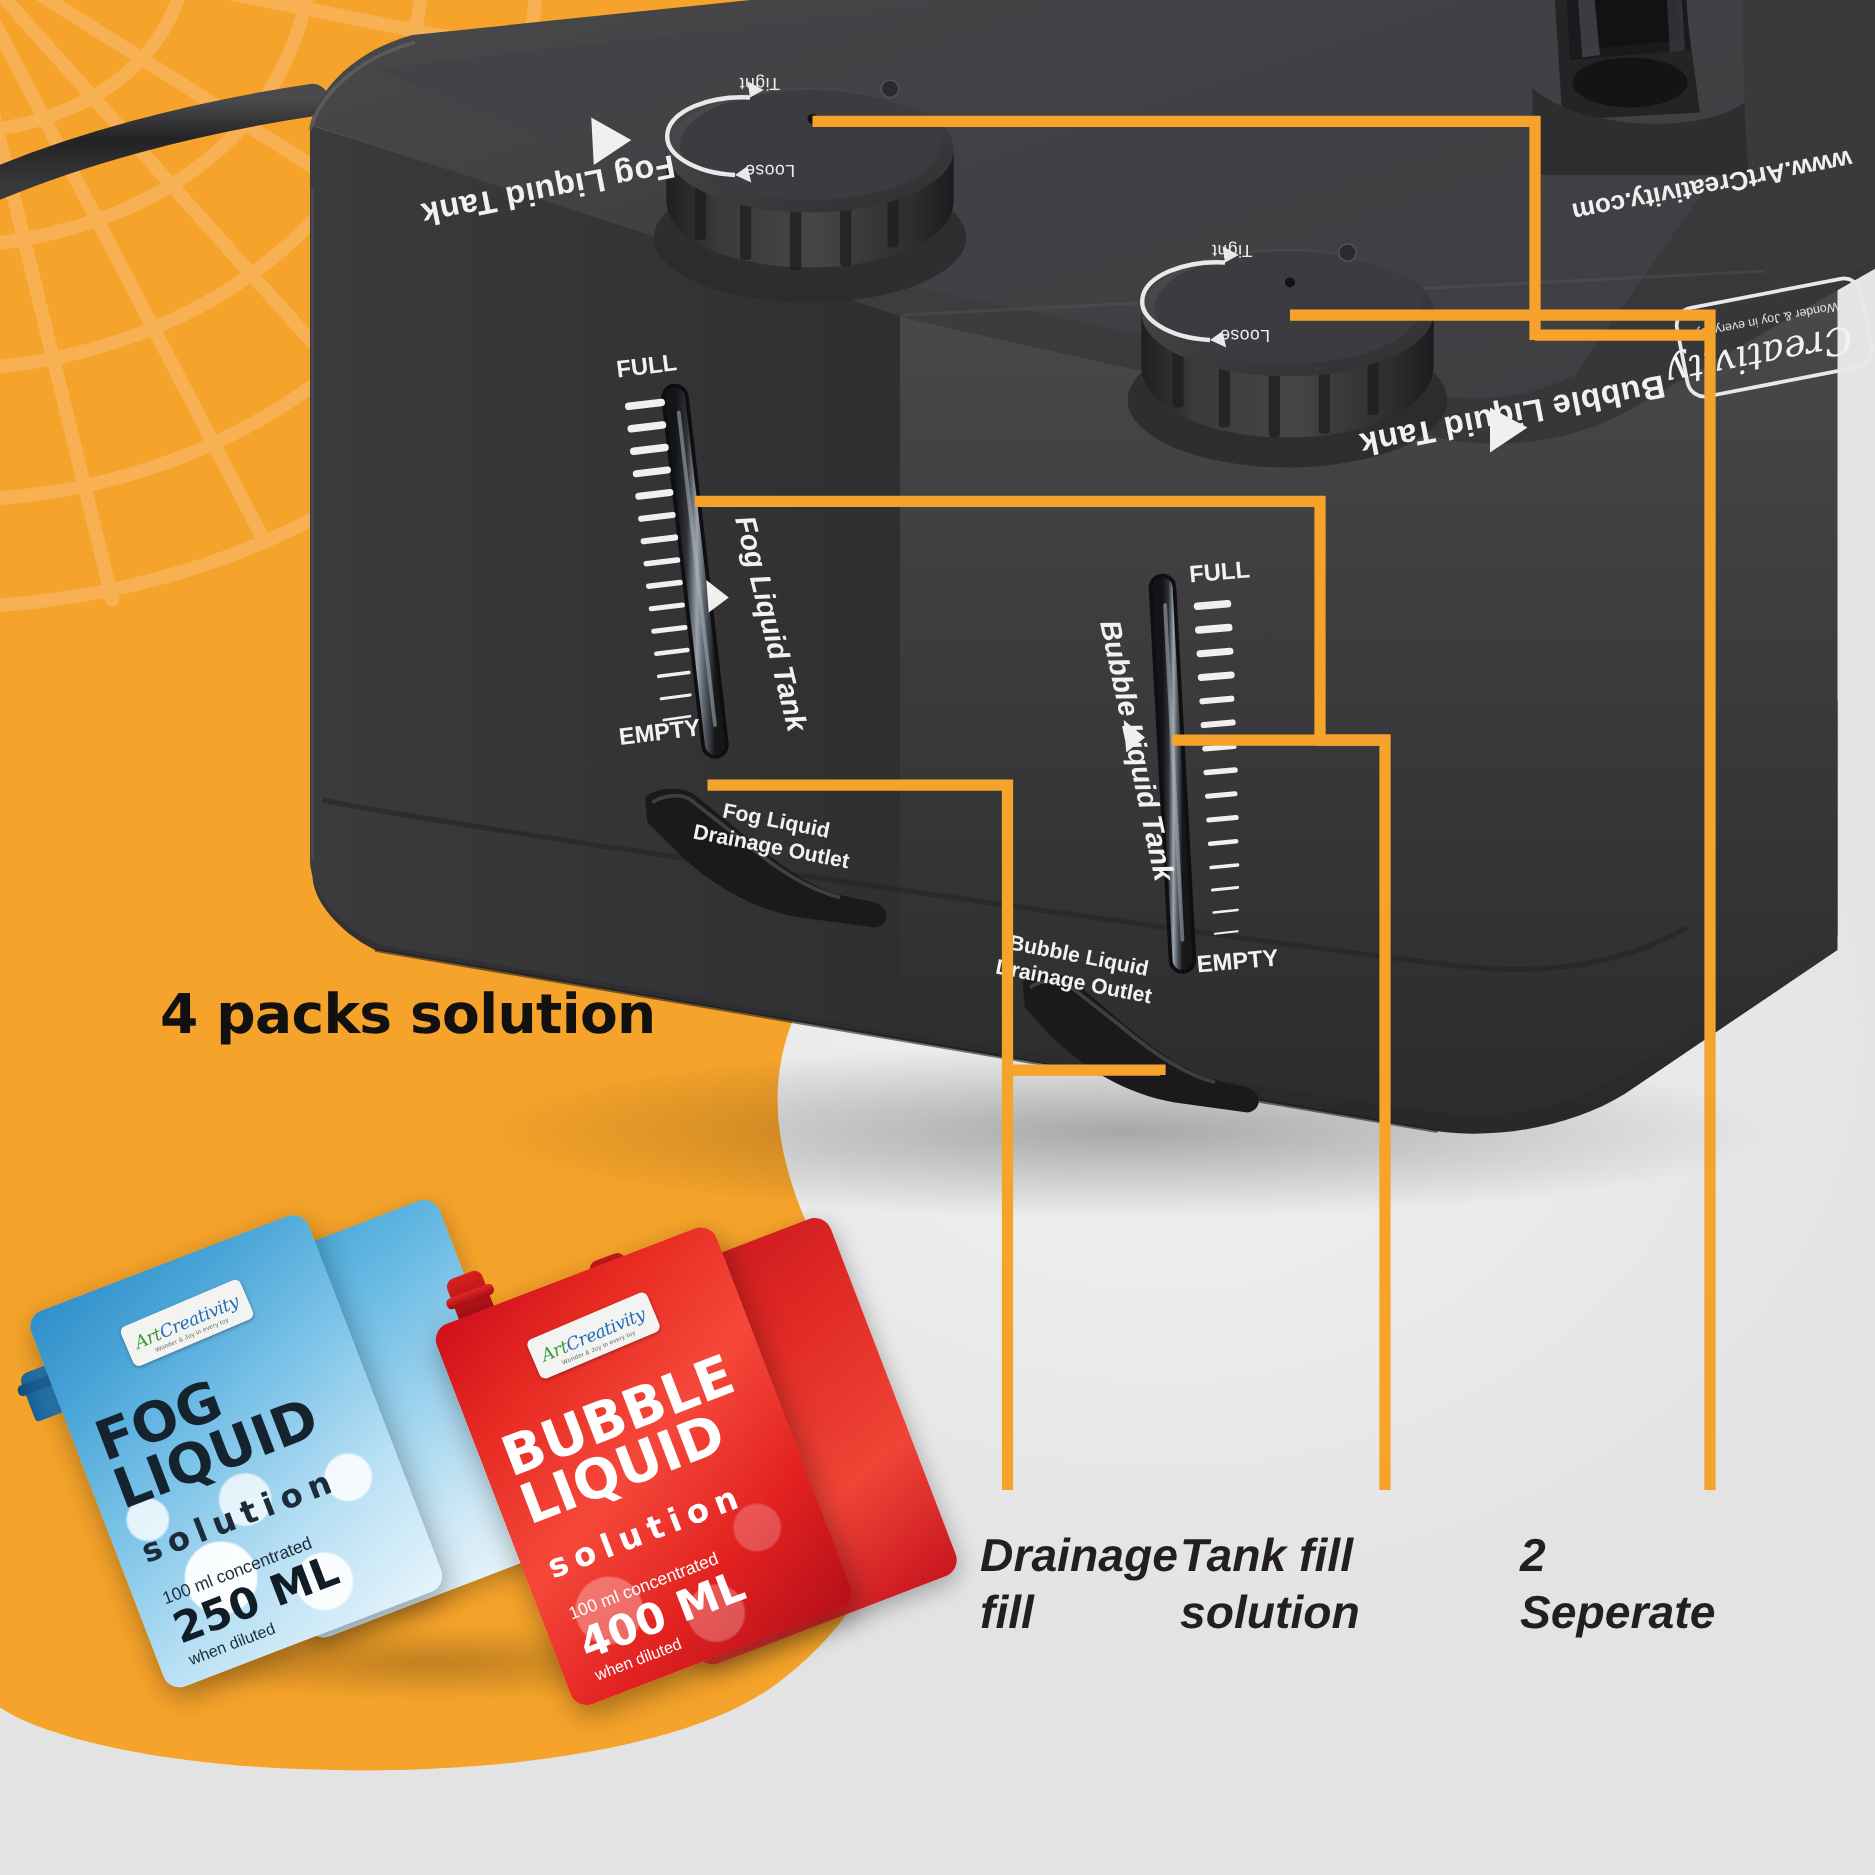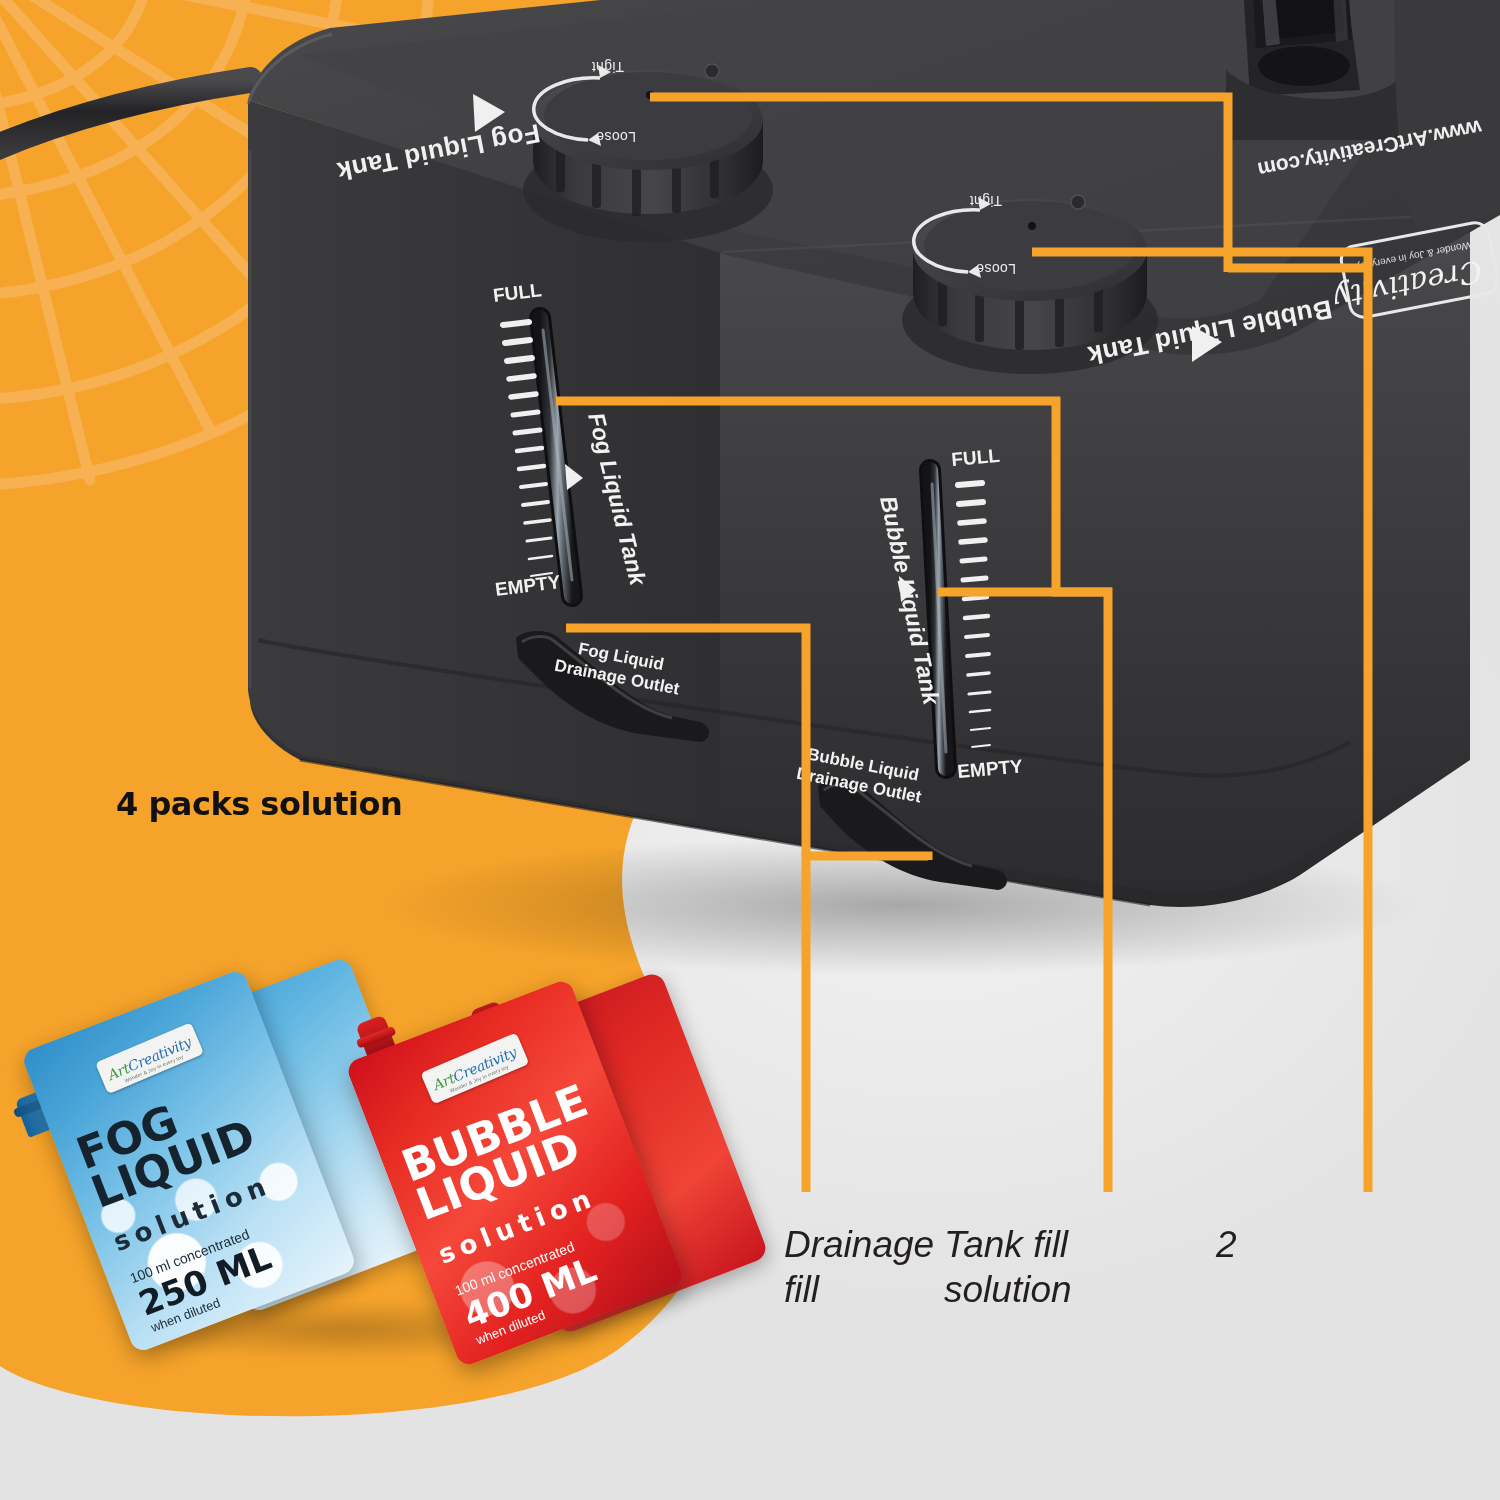--- a/index.html
+++ b/index.html
@@ -37,39 +37,39 @@
 
   
   .callouts {
     position: absolute; left: 0; top: 0;
     width: 1500px; height: 1500px;
   }
 
   
   .headline {
     position: absolute;
-    left: 116px; top: 786px;
+    left: 128px; top: 786px;
     width: 520px;
     color: #111111;
     font-family: "DejaVu Sans", sans-serif;
     font-weight: bold;
-    font-size: 32px;
+    font-size: 44px;
     line-height: 1.18;
     letter-spacing: -0.5px;
   }
 
   
   .feature {
     position: absolute;
     color: #231f20;
     font-family: "Liberation Sans", sans-serif;
     font-style: italic;
     font-size: 37px;
     line-height: 1.22;
-    font-weight: 400;
+    font-weight: 700;
   }
   .feature.f1 { left: 784px; top: 1222px; width: 190px; }
   .feature.f2 { left: 944px; top: 1222px; width: 190px; }
   .feature.f3 { left: 1216px; top: 1222px; width: 210px; }
 
   
   .pouch {
     position: absolute;
     color: #fff;
   }
@@ -543,20 +543,21 @@
   <div class="feature f1">
     <div>Drainage</div>
     <div>fill</div>
   </div>
   <div class="feature f2">
     <div>Tank fill</div>
     <div>solution</div>
   </div>
   <div class="feature f3">
     <div>2</div>
+    <div>Seperate</div>
   </div>
 
   <div class="pouch-shadow"></div>
 
   <div class="pouch" id="pouch-fog-back">
     <div class="body"></div>
   </div>
 
   <div class="pouch" id="pouch-bub-back">
     <div class="spout"></div>

